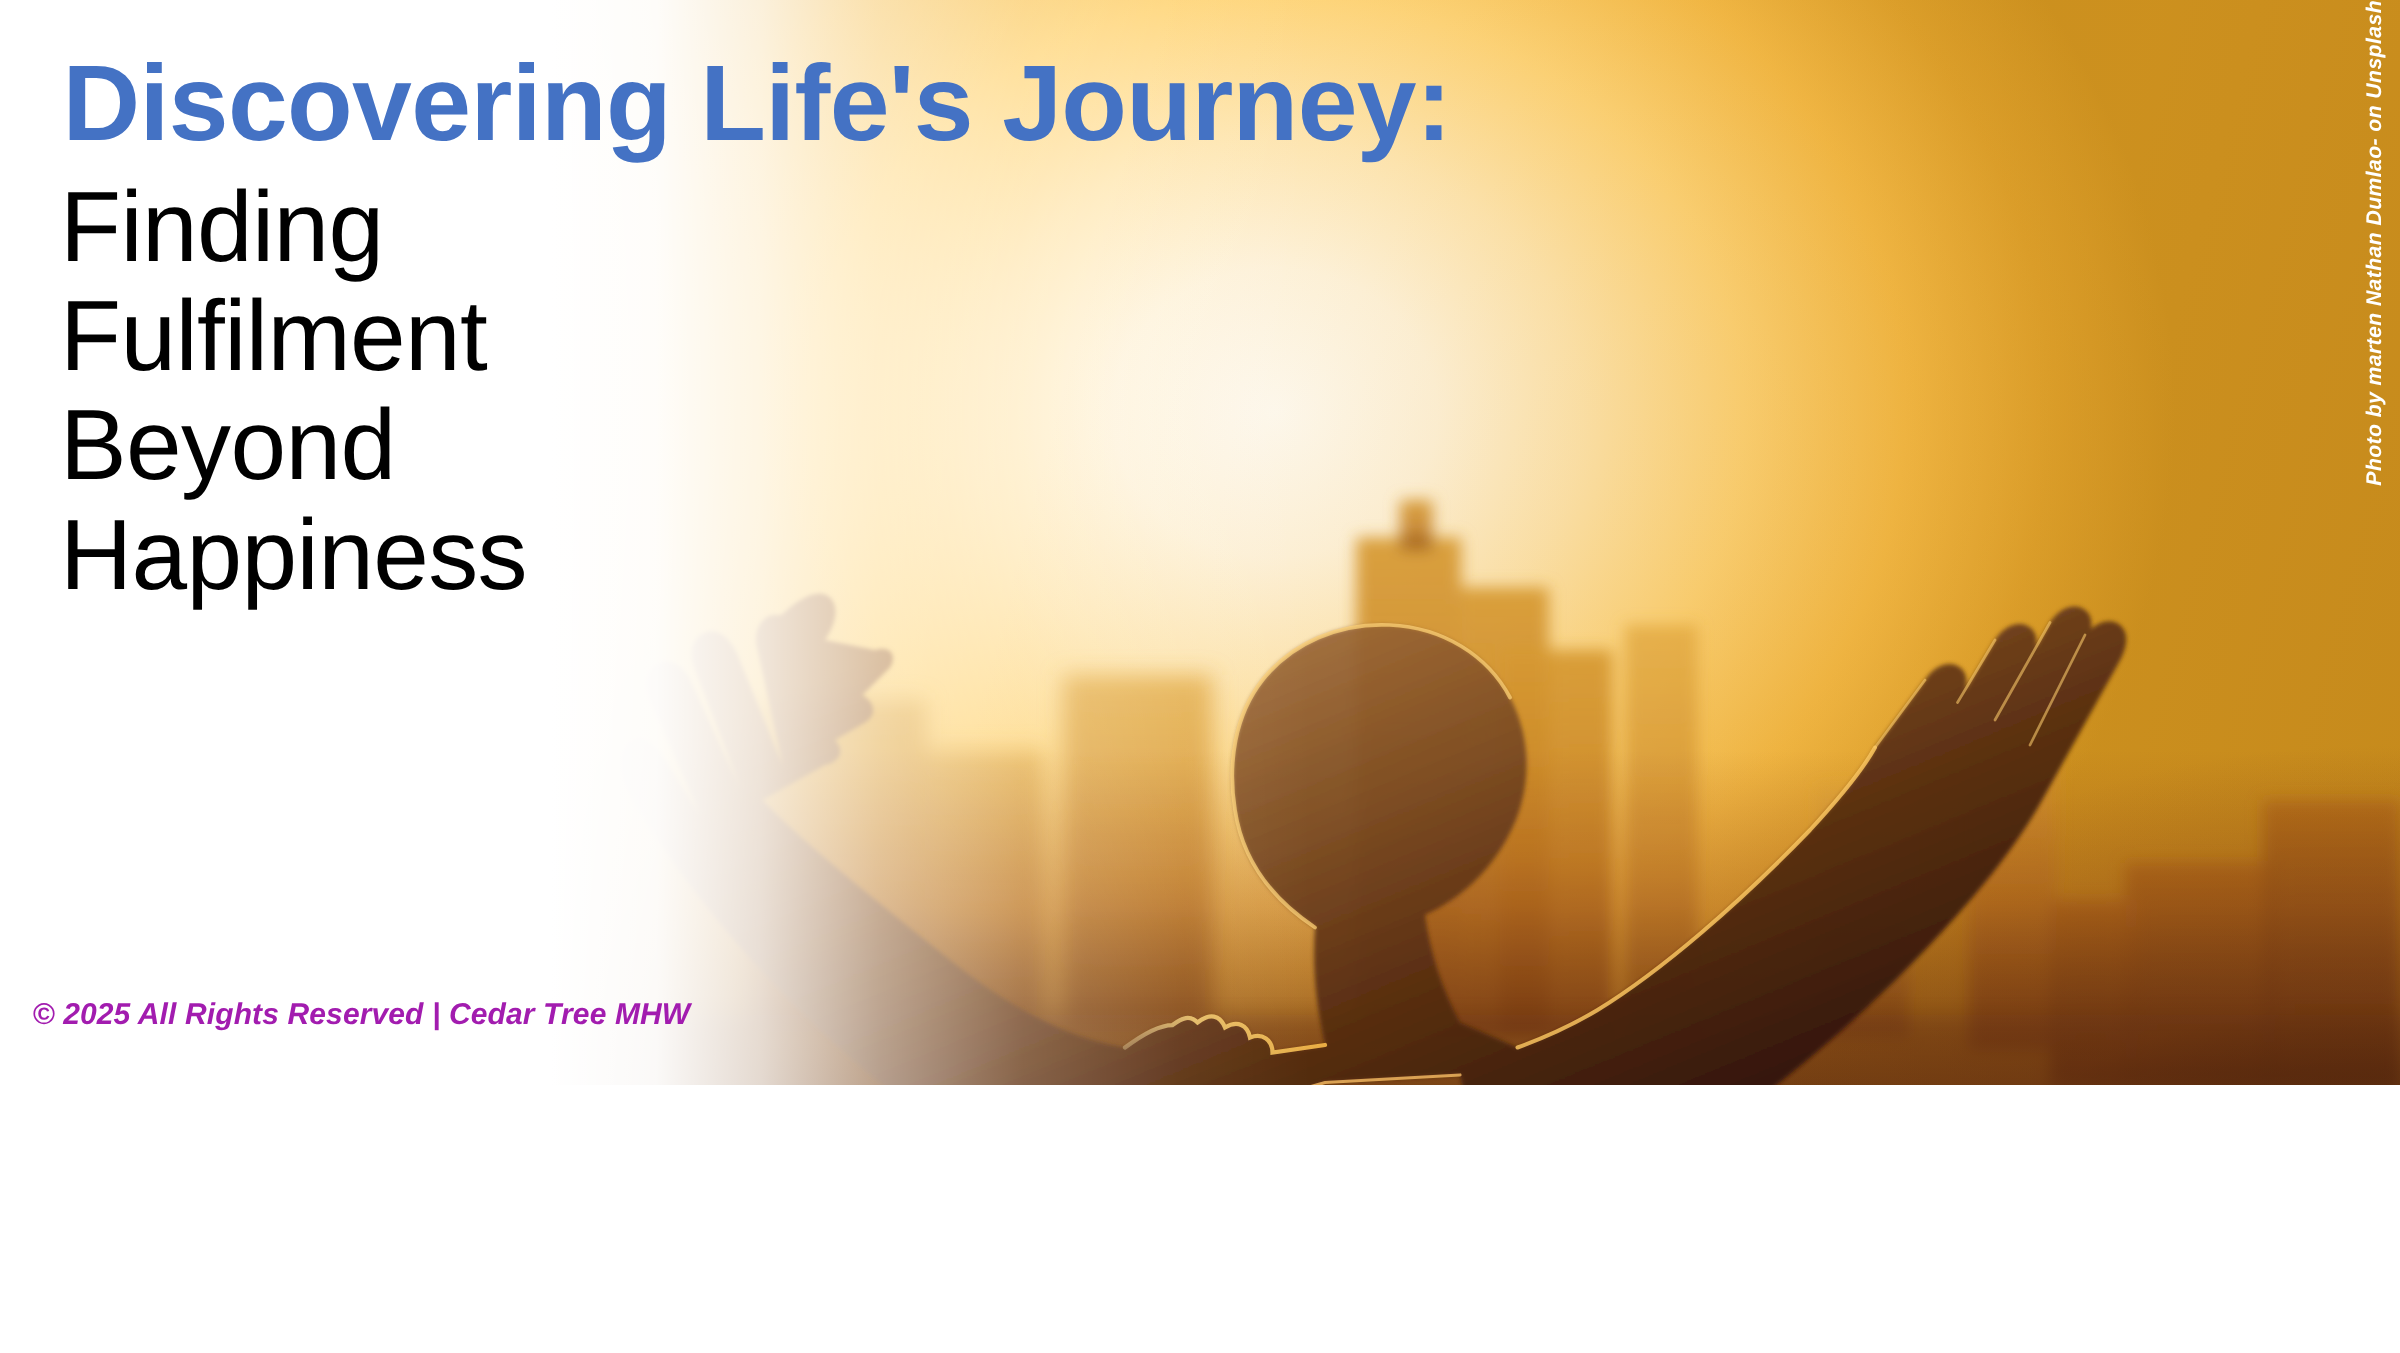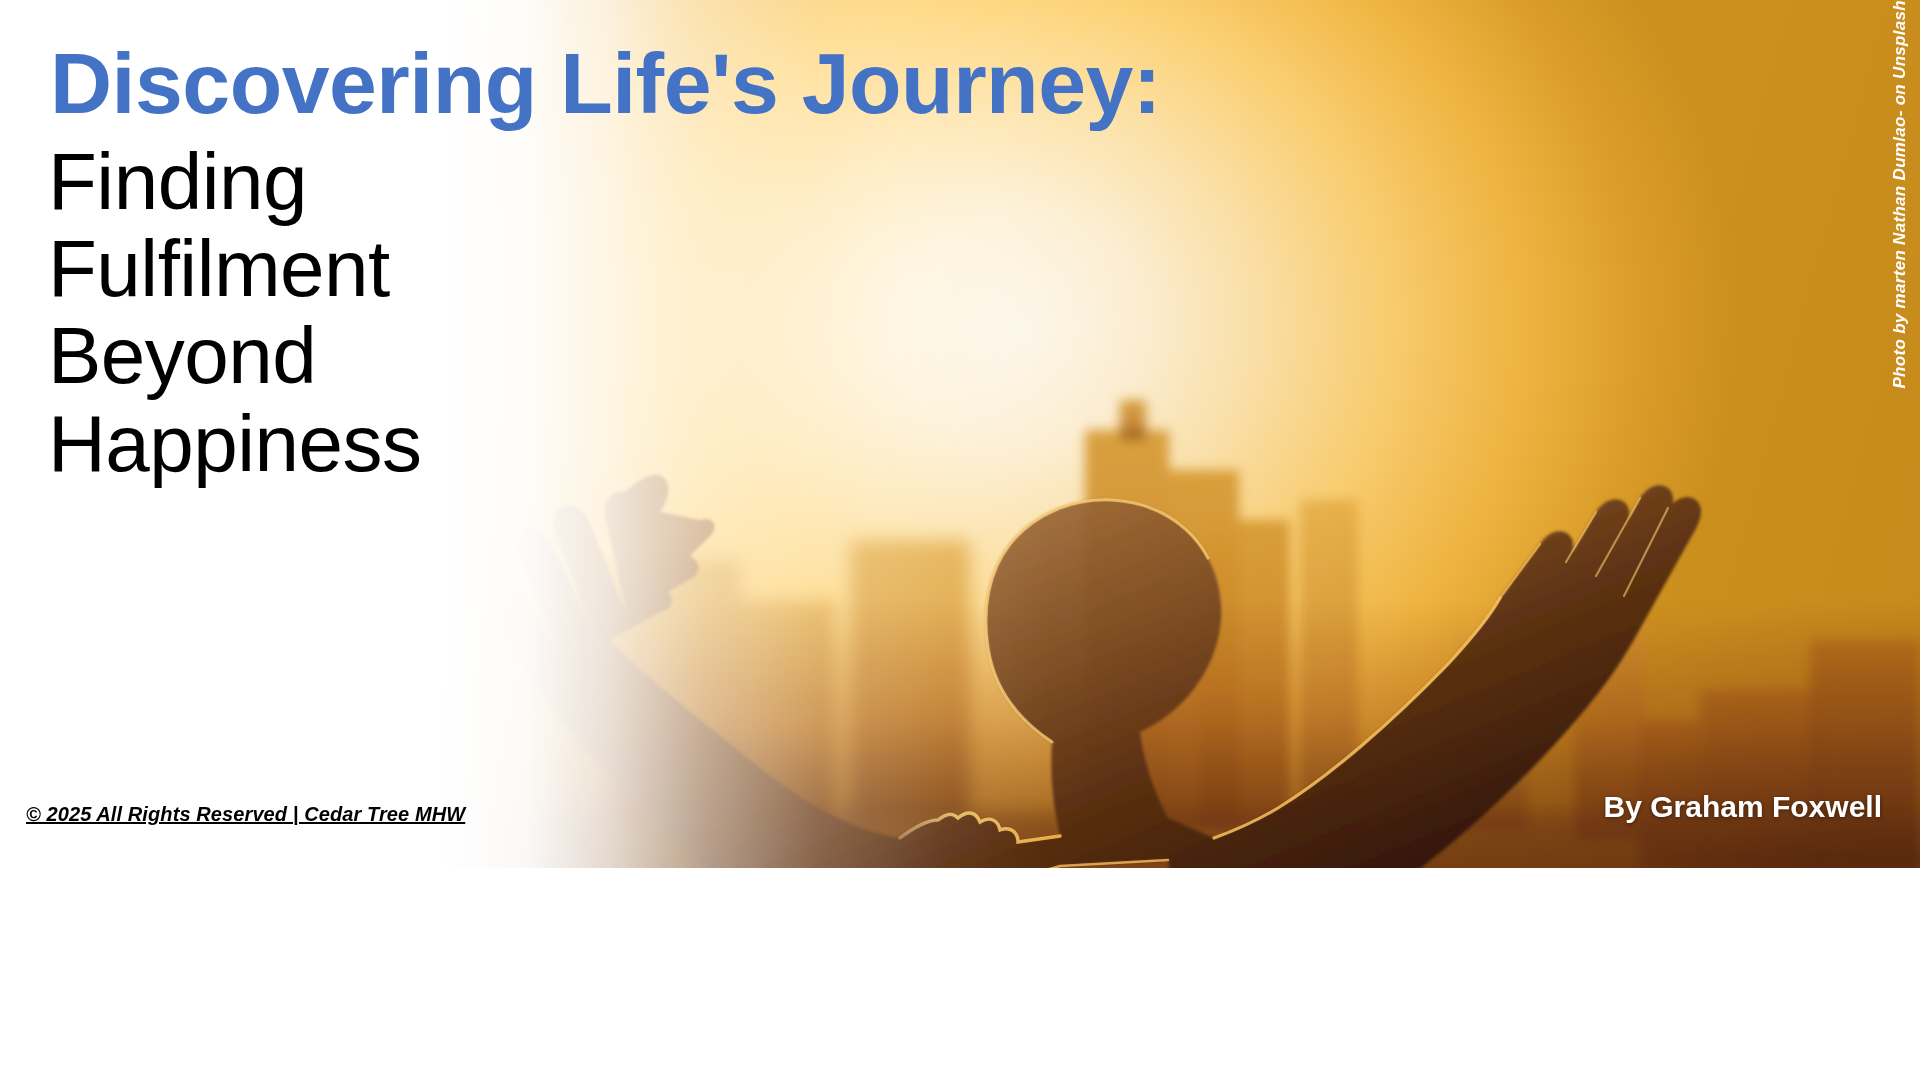--- a/index.html
+++ b/index.html
@@ -101,27 +101,26 @@
     font-size: 80px;
     line-height: 1.09;
     font-weight: normal;
     color: #000000;
     letter-spacing: -0.5px;
   }
   .copyright {
     position: absolute;
     left: 26px;
     bottom: 42px;
-    font-size: 20px;
+    font-size: 24px;
     font-style: italic;
     font-weight: bold;
-    color: #000000;
+    color: #a21caf;
     letter-spacing: 0.1px;
     white-space: nowrap;
-    text-decoration: underline;
   }
   .byline {
     position: absolute;
     right: 38px;
     bottom: 44px;
     font-size: 30px;
     font-weight: bold;
     color: #ffffff;
     white-space: nowrap;
     text-shadow: 0 1px 4px rgba(0,0,0,0.45);
@@ -319,19 +318,18 @@
 
     <div class="fade-left"></div>
   </div>
 
   <h1 class="headline" style="color:#4472C4; margin:0;">Discovering Life's Journey:</h1>
 
   <h2 class="subhead" style="margin:0;">Finding Fulfilment Beyond Happiness</h2>
 
   <div class="copyright">© 2025 All Rights Reserved | Cedar Tree MHW</div>
 
-  <div class="byline">By Graham Foxwell</div>
 
   <div class="credit-wrap">
     <div class="credit-rot">Photo by marten Nathan Dumlao- on Unsplash</div>
   </div>
 
 </div>
 
 </body></html>

